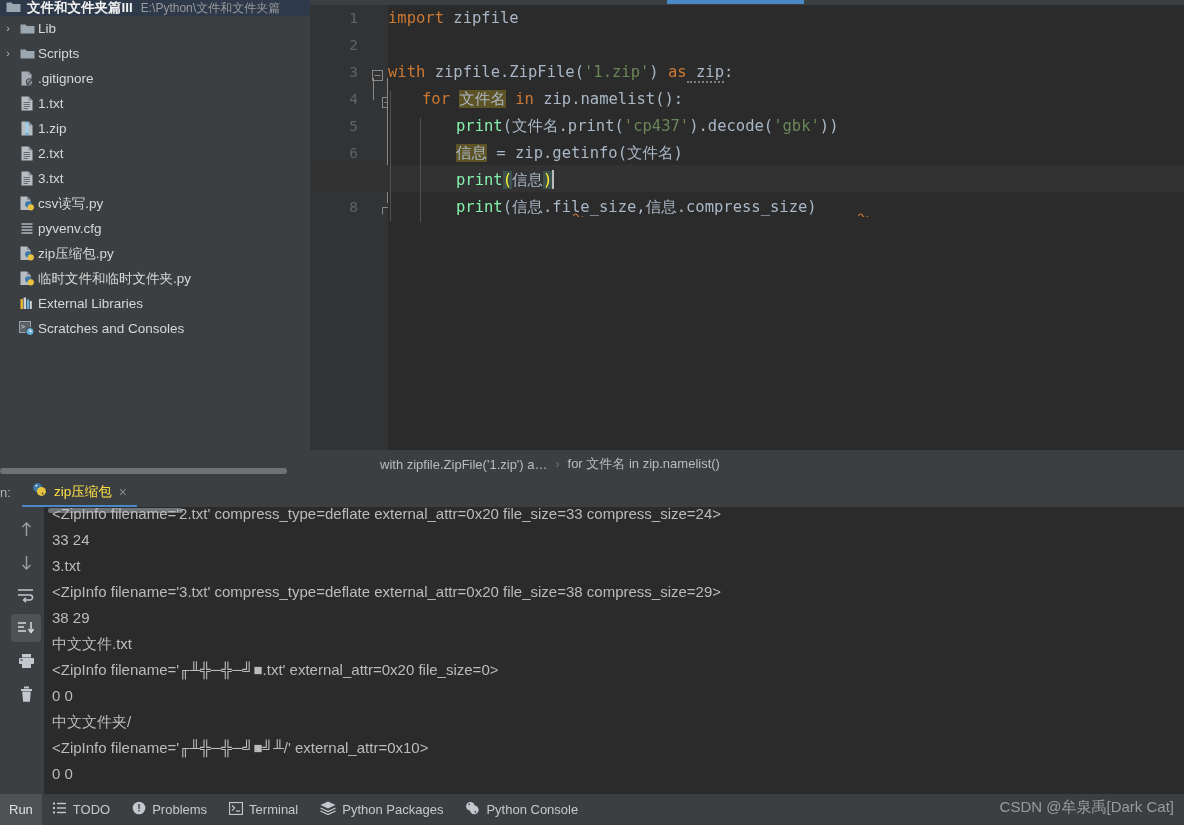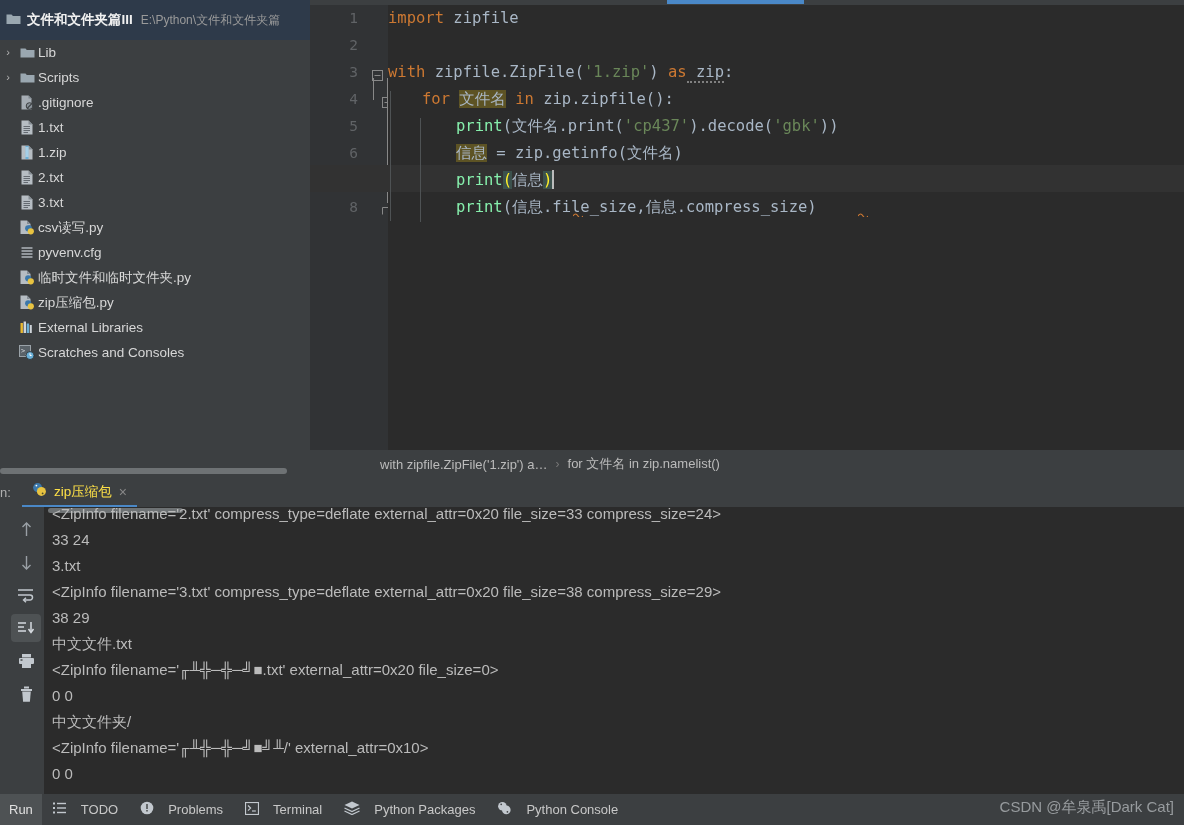--- a/index.html
+++ b/index.html
@@ -10,21 +10,21 @@
     overflow: hidden;
   }
   .app { position: relative; width: 1184px; height: 825px; }
 
   
   .project-panel {
     position: absolute; left: 0; top: 0; width: 310px; height: 478px;
     background: #3c3f41; overflow: hidden;
   }
   .proj-header {
-    height: 40px; background: #2e3a4a;
+    height: 16px; background: #2e3a4a;
     display: flex; align-items: center; padding-left: 6px;
     white-space: nowrap; overflow: hidden;
   }
   .proj-header .folder-ic { margin-right: 6px; flex: 0 0 auto; }
   .proj-title {
     color: #f0f0f0; font-size: 13.5px; font-weight: bold; letter-spacing: 0px;
   }
   .proj-path {
     color: #9a9a9a; font-size: 12px; margin-left: 8px;
   }
@@ -167,21 +167,21 @@
   
   .statusbar {
     position: absolute; left: 0; top: 794px; width: 1184px; height: 31px;
     background: #3c3f41; display: flex; align-items: center;
   }
   .sb-run {
     height: 31px; padding: 0 9px; display: flex; align-items: center;
     background: #4e5254; color: #e0e0e0; font-size: 13px;
   }
   .sb-item {
-    height: 31px; padding: 0 11px; display: flex; align-items: center; gap: 14px;
+    height: 31px; padding: 0 11px; display: flex; align-items: center; gap: 6px;
     color: #c8c8c8; font-size: 13px; cursor: pointer;
   }
   .watermark {
     position: absolute; right: 10px; top: 798px;
     color: #9fa3a6; font-size: 15px; opacity: 0.92;
     font-family: "Liberation Sans", sans-serif;
   }
 </style>
 </head>
 <body>
@@ -336,34 +336,34 @@
       <div class="tree-row indent-1">
         <span class="arrow"></span>
         <span class="tree-ic">
           <svg width="16" height="15" viewBox="0 0 16 15">
             <path d="M1.5 0.5h6.5l3.5 3.5v10h-10z" fill="#b6bdc3"></path>
             <path d="M8 0.5v3.5h3.5z" fill="#858d94"></path>
             <circle cx="9.2" cy="8.3" r="3.1" fill="#3c78aa"></circle>
             <circle cx="11.8" cy="11.3" r="3.1" fill="#e8c341"></circle>
           </svg>
         </span>
-        <span class="tree-label">临时文件和临时文件夹.py</span>
+        <span class="tree-label">zip压缩包.py</span>
       </div>
 
       <div class="tree-row indent-1">
         <span class="arrow"></span>
         <span class="tree-ic">
           <svg width="16" height="15" viewBox="0 0 16 15">
             <path d="M1.5 0.5h6.5l3.5 3.5v10h-10z" fill="#b6bdc3"></path>
             <path d="M8 0.5v3.5h3.5z" fill="#858d94"></path>
             <circle cx="9.2" cy="8.3" r="3.1" fill="#3c78aa"></circle>
             <circle cx="11.8" cy="11.3" r="3.1" fill="#e8c341"></circle>
           </svg>
         </span>
-        <span class="tree-label">zip压缩包.py</span>
+        <span class="tree-label">临时文件和临时文件夹.py</span>
       </div>
 
       <div class="tree-row" style="padding-left:0">
         <span class="arrow"></span>
         <span class="tree-ic">
           <svg width="15" height="14" viewBox="0 0 15 14">
             <rect x="0.5" y="2" width="2.4" height="10" fill="#e8b931"></rect>
             <rect x="3.6" y="0.5" width="2.4" height="11.5" fill="#cfd4d9"></rect>
             <rect x="6.7" y="2.5" width="2.4" height="9.5" fill="#6ab0d8"></rect>
             <rect x="9.8" y="4" width="2.0" height="8" fill="#cfd4d9"></rect>
@@ -442,21 +442,21 @@
 
     <div class="code-area">
       <div class="caret-line"></div>
       <span class="ind-guide" style="left:2px; top:86px; height:130px;"></span>
       <span class="ind-guide" style="left:32px; top:113px; height:104px;"></span>
 
       <div class="code-line" style="top:0px"><span class="kw">import</span><span class="plain"> zipfile</span></div>
 
       <div class="code-line" style="top:54px"><span class="kw">with</span><span class="plain"> zipfile.ZipFile(</span><span class="str">'1.zip'</span><span class="plain">) </span><span class="kw">as</span><span class="plain wave"> zip</span><span class="plain">:</span></div>
 
-      <div class="code-line" style="top:81px; padding-left:34px"><span class="kw">for</span><span class="plain"> </span><span class="ident-hl">文件名</span><span class="plain"> </span><span class="kw">in</span><span class="plain"> zip.zipfile():</span></div>
+      <div class="code-line" style="top:81px; padding-left:34px"><span class="kw">for</span><span class="plain"> </span><span class="ident-hl">文件名</span><span class="plain"> </span><span class="kw">in</span><span class="plain"> zip.namelist():</span></div>
 
       <div class="code-line" style="top:108px; padding-left:68px"><span class="builtin">print</span><span class="plain">(文件名.print(</span><span class="str">'cp437'</span><span class="plain">).decode(</span><span class="str">'gbk'</span><span class="plain">))</span></div>
 
       <div class="code-line" style="top:135px; padding-left:68px"><span class="ident-hl">信息</span><span class="plain"> = zip.getinfo(文件名)</span></div>
 
       <div class="code-line" style="top:189px; padding-left:68px"><span class="builtin">print</span><span class="plain">(信息.file_size,信息.compress_size)</span></div>
 
       <div class="code-line" style="top:162px; padding-left:68px"><span class="builtin">print</span><span class="paren-hl">(</span><span class="plain">信息</span><span class="paren-hl">)</span><span class="caret"></span></div>
 
       <svg class="squig" style="left:185px; top:207px;" width="10" height="5">

